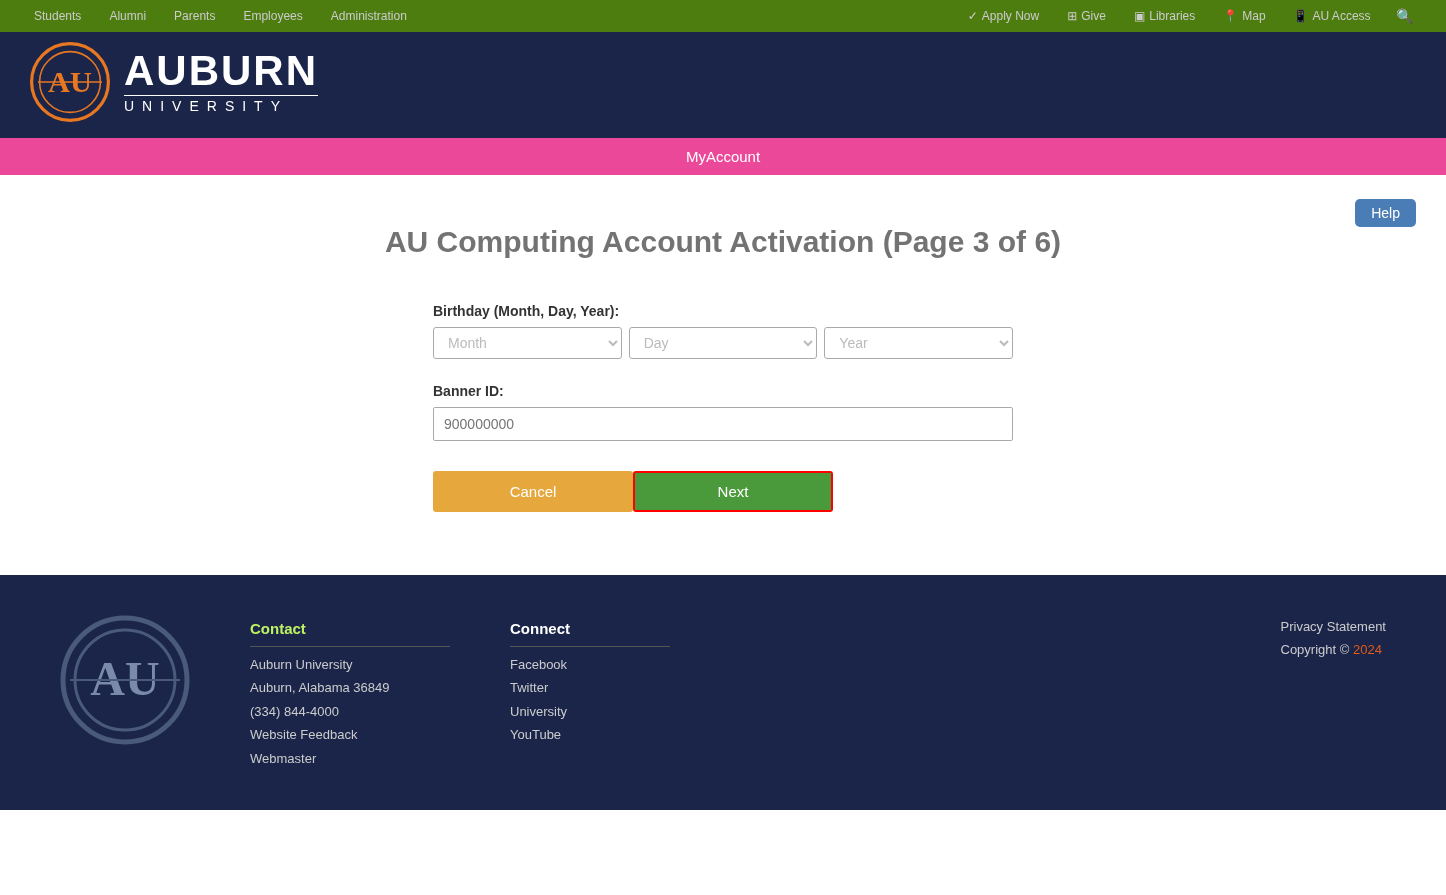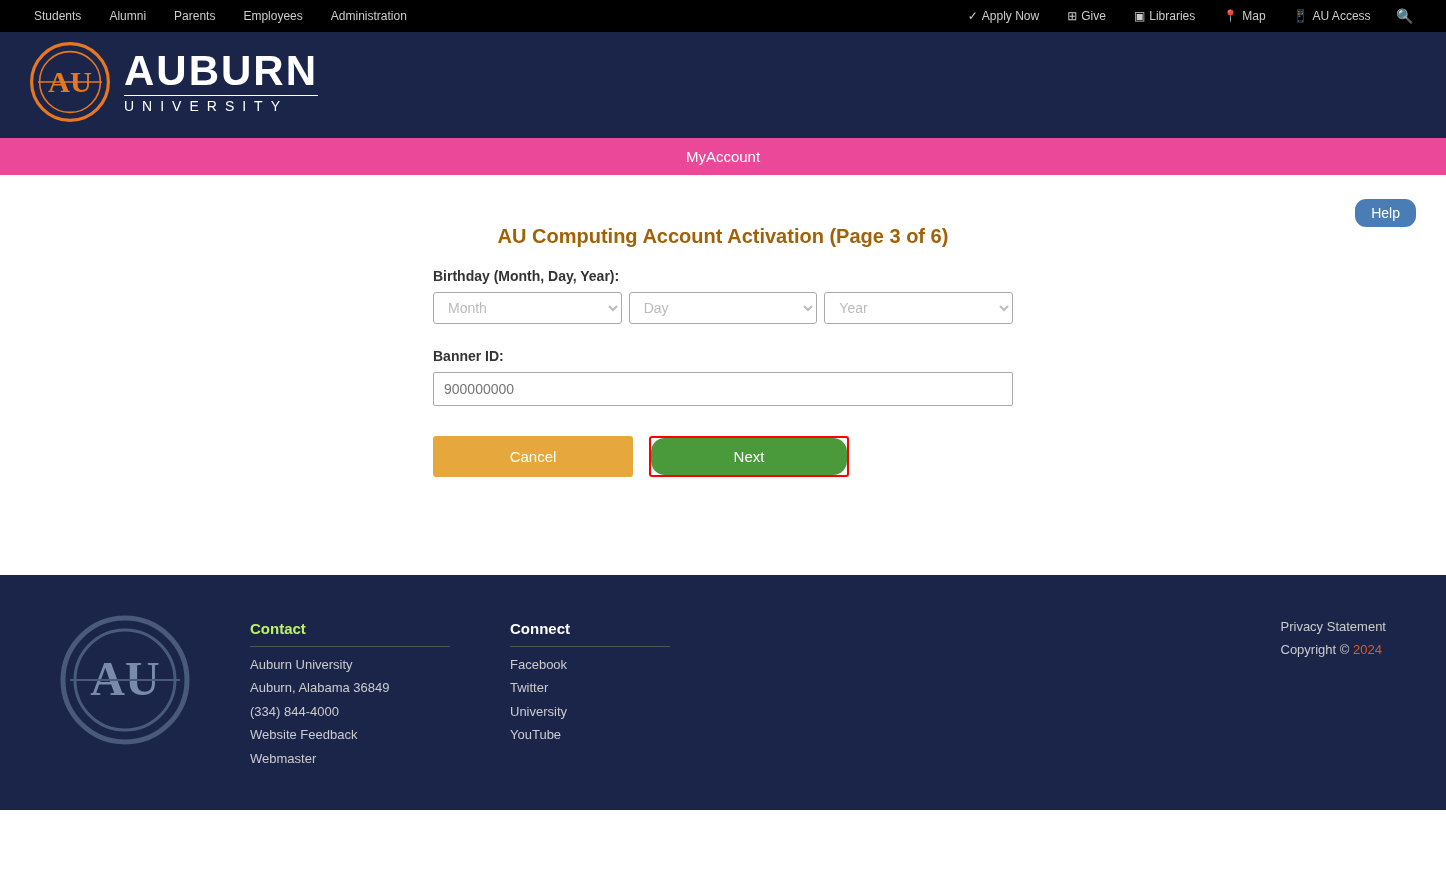--- a/index.html
+++ b/index.html
@@ -1,20 +1,20 @@
 <!DOCTYPE html>
 <html><head>
   <meta charset="utf-8">
   <style>
     * { margin: 0; padding: 0; box-sizing: border-box; }
     body { font-family: Arial, sans-serif; font-size: 14px; color: #333; background: #fff; min-width: 1446px; }
 
     
     .top-nav {
-      background-color: #000000;
+      background-color: #4d7c0f;
       display: flex;
       align-items: center;
       padding: 4px 20px;
       height: 32px;
     }
     .top-nav-left {
       display: flex;
       gap: 0;
     }
     .top-nav-left a, .top-nav-right a {
@@ -106,30 +106,30 @@
     .help-btn {
       position: absolute;
       top: 24px;
       right: 30px;
       background-color: #4a7db5;
       color: #fff;
       border: none;
       padding: 6px 16px;
       font-size: 14px;
       cursor: pointer;
-      border-radius: 11px;
+      border-radius: 5px;
     }
 
     .page-title {
       text-align: center;
-      font-size: 20px;
+      font-size: 30px;
       font-weight: bold;
-      color: #a16207;
+      color: #737373;
       margin-top: 20px;
-      margin-bottom: 20px;
+      margin-bottom: 44px;
     }
 
     .form-section {
       max-width: 580px;
       margin: 0 auto;
     }
 
     .field-label {
       font-size: 14px;
       font-weight: bold;
@@ -160,21 +160,20 @@
       width: 100%;
       padding: 8px 10px;
       font-size: 14px;
       border: 1px solid #aaa;
       border-radius: 2px;
       color: #bbb;
     }
 
     .button-row {
       display: flex;
-      gap: 16px;
     }
     .cancel-btn {
       background-color: #e6a83d;
       color: #fff;
       border: none;
       padding: 10px 40px;
       font-size: 15px;
       cursor: pointer;
       border-radius: 3px;
       flex: 1;
@@ -186,21 +185,21 @@
       flex: 1;
       max-width: 200px;
     }
     .next-btn {
       background-color: #4a9a3c;
       color: #fff;
       border: none;
       padding: 10px 0;
       font-size: 15px;
       cursor: pointer;
-      border-radius: 14px;
+      border-radius: 0;
       width: 100%;
       display: block;
     }
 
     
     .footer {
       background-color: #1a2549;
       padding: 40px 60px;
       display: flex;
       gap: 60px;

